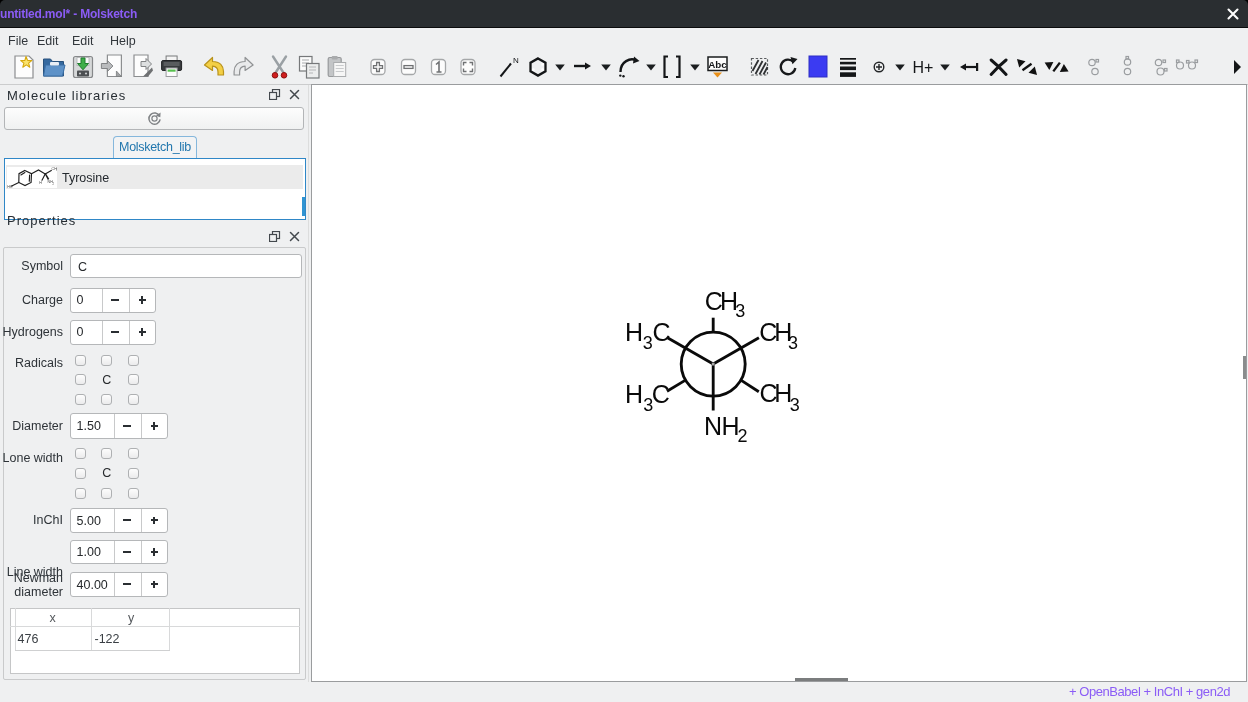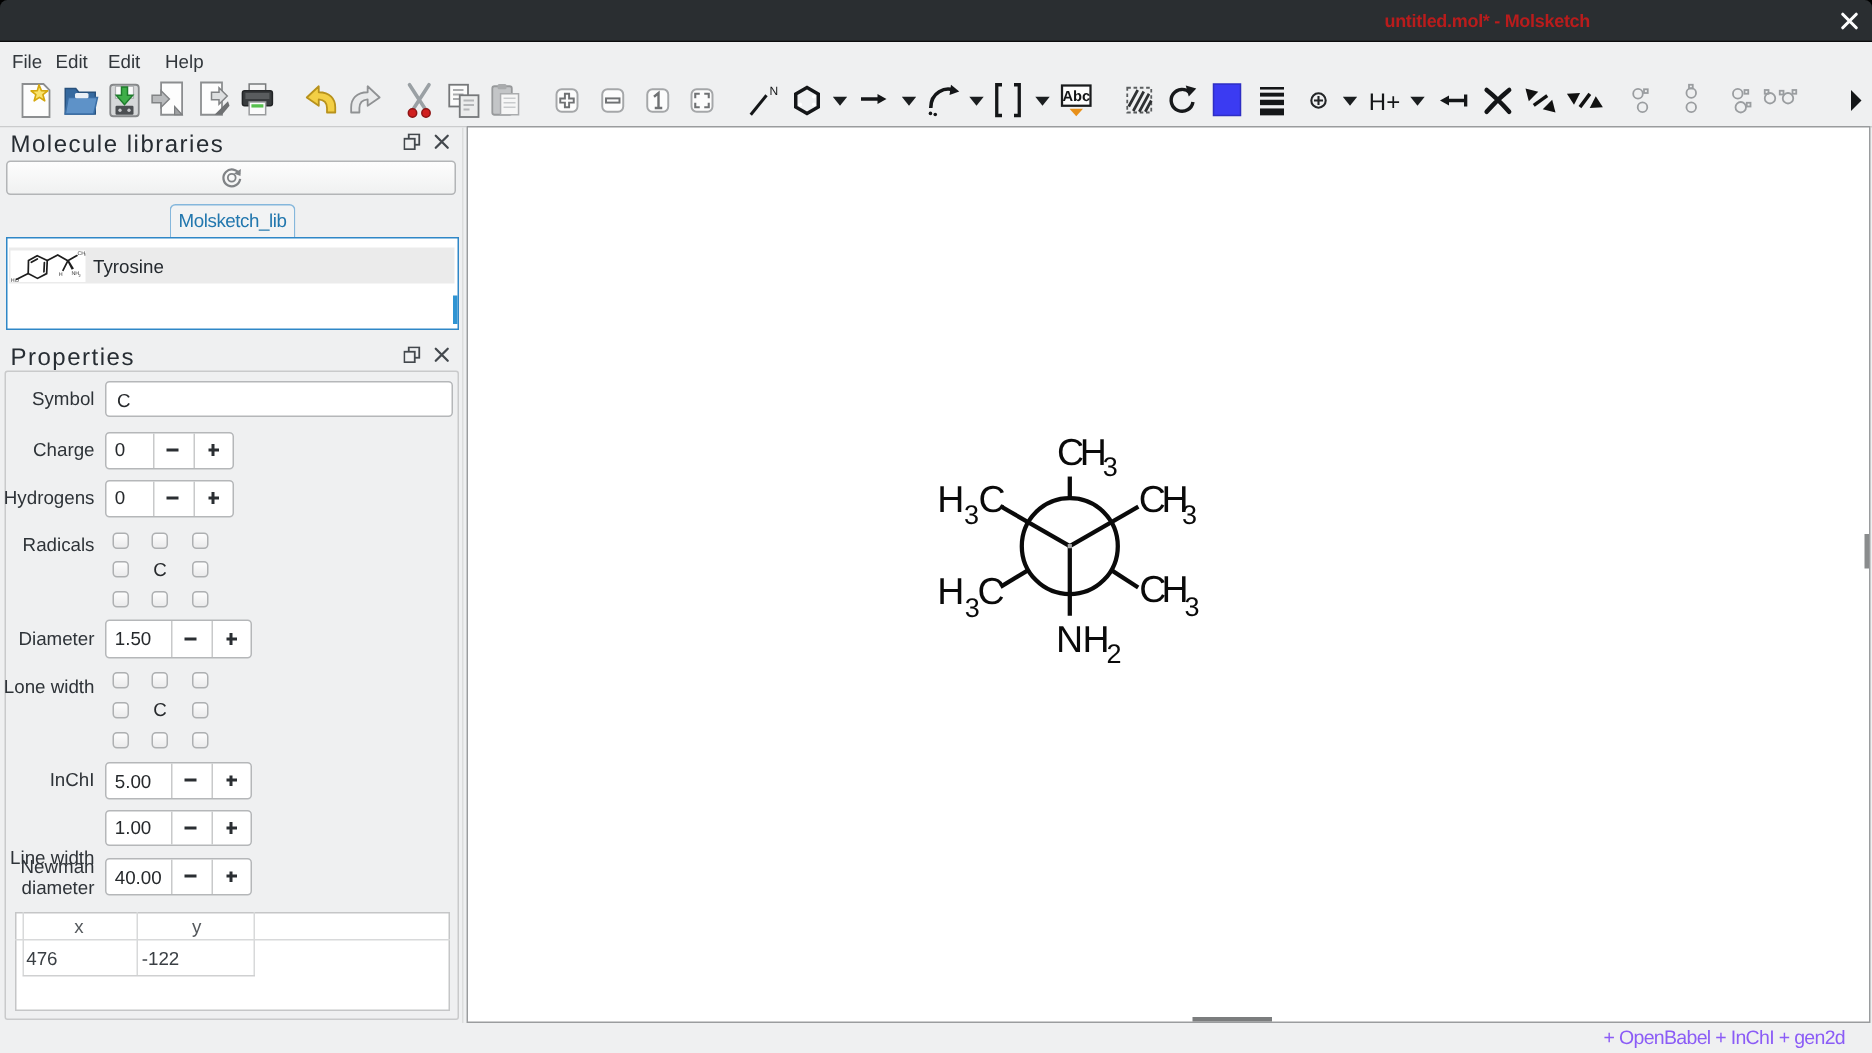--- a/index.html
+++ b/index.html
@@ -1,28 +1,28 @@
 <!DOCTYPE html>
 <html><head>
 <meta charset="utf-8">
 <style>
 html,body{margin:0;padding:0;width:1248px;height:702px;overflow:hidden;
   font-family:"Liberation Sans",sans-serif;background:#eff0f1;position:relative;}
 .abs{position:absolute;}
 #titlebar{left:0;top:0;width:1248px;height:26.5px;background:#2a2e31;border-bottom:2px solid #0b0c0d;border-radius:5px 5px 0 0;}
-#titletext{left:0;top:0;width:1060px;height:28px;line-height:29px;text-align:right;
-  color:#b91c1c;font-size:12px;font-weight:bold;letter-spacing:-0.2px;}
+#titletext{left:0;top:0;width:1060px;height:28px;line-height:29px;text-align:left;
+  color:#8b5cf6;font-size:12px;font-weight:bold;letter-spacing:-0.2px;}
 #menubar{left:0;top:28px;width:1248px;height:23px;background:#eff0f1;}
 .menuitem{top:34px;font-size:12.5px;color:#32373c;}
 #toolbar{left:0;top:51px;width:1248px;height:33px;background:#eff0f1;border-bottom:1px solid #cbcccd;}
 #dockarea{left:0;top:85px;width:311px;height:597px;background:#eff0f1;}
 #canvas{left:311px;top:84px;width:934px;height:596px;border:1px solid #9a9c9e;background:#fff;}
 #statusbar{left:0;top:682px;width:1248px;height:20px;background:#eff0f1;}
 #statustext{top:684px;right:18px;font-size:13px;letter-spacing:-0.45px;color:#8b5cf6;}
-.docktitle{font-size:16px;letter-spacing:1px;color:#272d33;}
+.docktitle{font-size:13px;letter-spacing:1px;color:#272d33;}
 .lbl{right:1185px;font-size:12.5px;color:#2e3338;white-space:nowrap;text-align:right;}
 .field{background:#fff;border:1px solid #b5b7b9;border-radius:3px;box-sizing:border-box;}
 .spinsep{background:#c8c9ca;width:1px;}
 .cb{width:11px;height:11px;border:1px solid #aeb0b2;border-radius:3px;
   background:linear-gradient(#fdfdfd,#ebebec);box-sizing:border-box;}
 .sym{color:#26292c;font-size:12.5px;}
 svg{display:block;}
 </style>
 </head>
 <body>
@@ -284,21 +284,21 @@
     <text x="32.2" y="16.8">H</text>
     <text x="40.6" y="16.4">NH</text>
       <text x="45.4" y="17.6" font-size="2.6">2</text>
     <text x="44.6" y="2.8">CH</text>
       <text x="49" y="3.8" font-size="2.6">3</text>
   </g>
 </svg>
 <div class="abs" style="left:62px;top:171px;font-size:12.5px;color:#24292e">Tyrosine</div>
 <div class="abs" style="left:301.5px;top:197px;width:3px;height:19px;background:#3094d2"></div>
 
-<div class="abs docktitle" style="left:7px;top:230px">Properties</div>
+<div class="abs docktitle" style="left:7px;top:213px">Properties</div>
 <svg class="abs" style="left:269px;top:231px" width="12" height="11">
   <rect x="3.5" y="0.5" width="7" height="7" fill="none" stroke="#43484d" stroke-width="1.2"></rect>
   <rect x="0.5" y="3.5" width="7" height="7" fill="#eff0f1" stroke="#43484d" stroke-width="1.2"></rect>
 </svg>
 <svg class="abs" style="left:289px;top:231px" width="11" height="11">
   <path d="M1.5 1.5 L9.5 9.5 M9.5 1.5 L1.5 9.5" stroke="#43484d" stroke-width="1.5" stroke-linecap="round"></path>
 </svg>
 <div class="abs" style="left:3px;top:247px;width:302.5px;height:433px;border:1px solid #c9cacb;border-radius:2px;box-sizing:border-box"></div>
 
 <div class="abs lbl" style="top:259px">Symbol</div>

